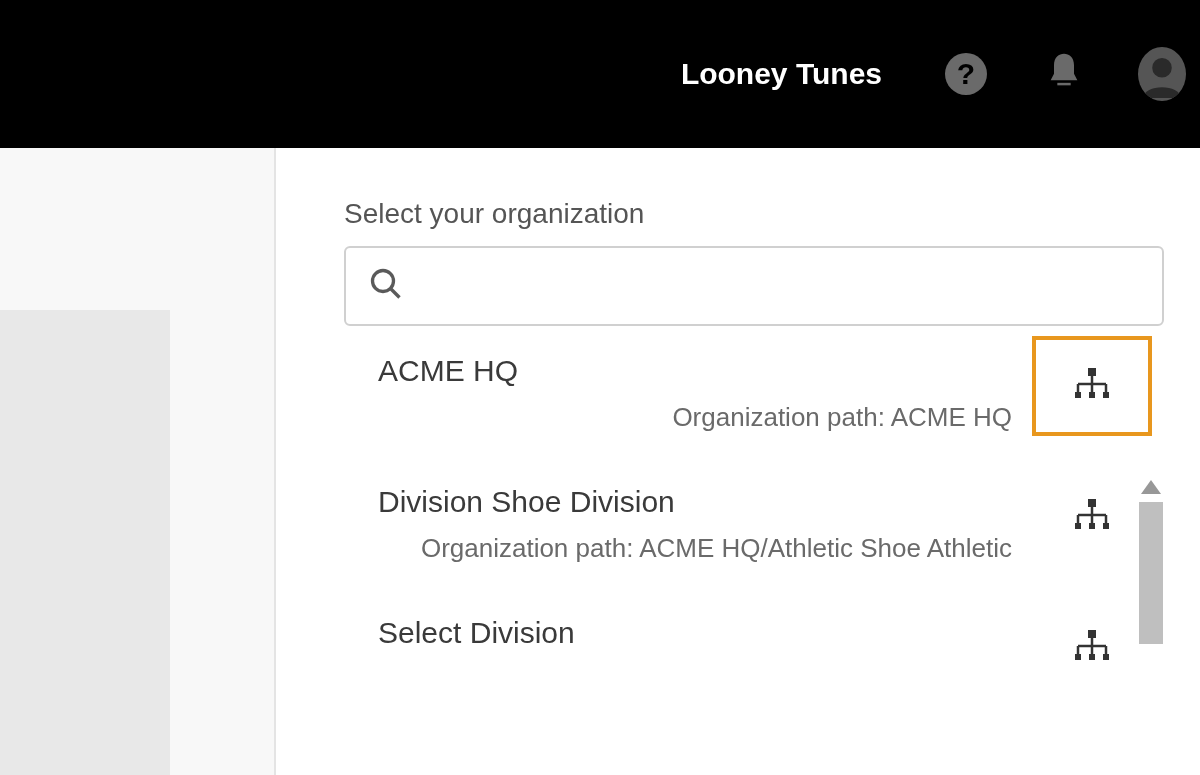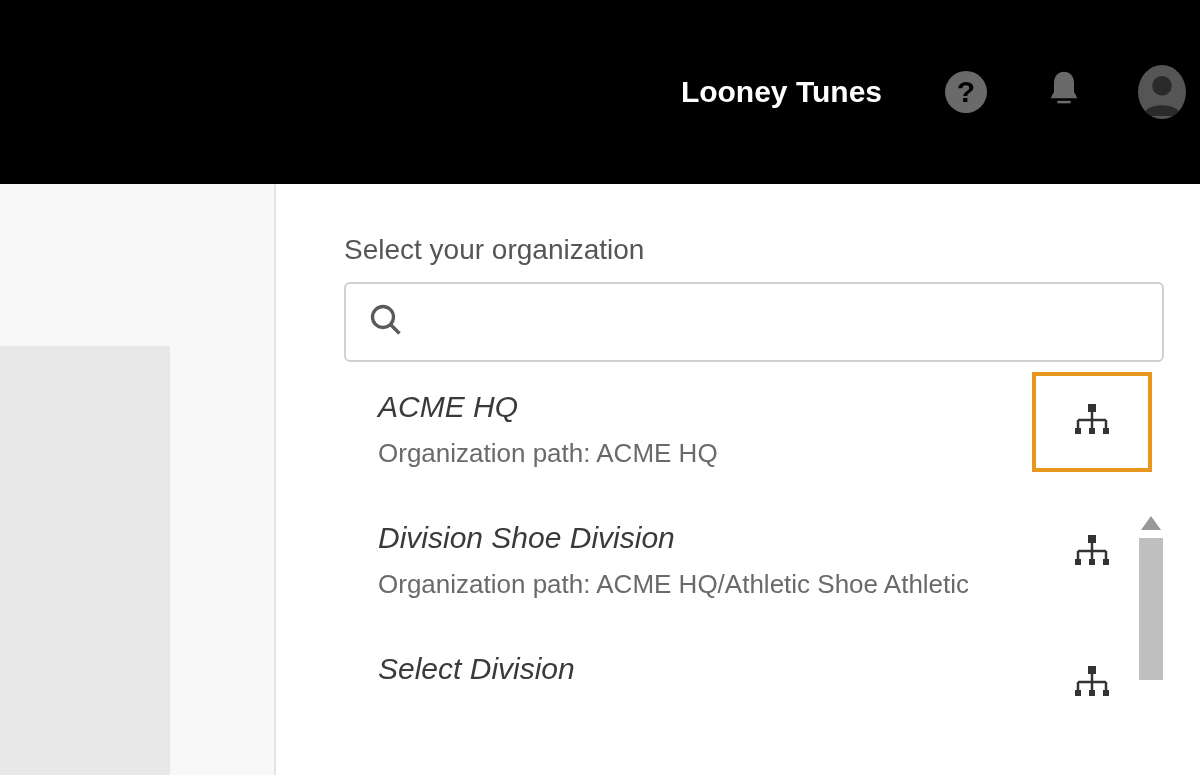--- a/index.html
+++ b/index.html
@@ -5,21 +5,21 @@
     * { margin: 0; padding: 0; box-sizing: border-box; }
     body {
       font-family: -apple-system, BlinkMacSystemFont, "Segoe UI", Arial, sans-serif;
       width: 1200px;
       height: 775px;
       overflow: hidden;
       background: #fff;
     }
     .header {
       background: #000;
-      height: 184px;
+      height: 148px;
       display: flex;
       align-items: center;
       justify-content: flex-end;
       padding-right: 14px;
       gap: 50px;
     }
     .header-org-name {
       color: #fff;
       font-size: 30px;
       font-weight: 600;
@@ -119,27 +119,27 @@
     }
     .org-item-text {
       flex: 1;
       padding-right: 20px;
     }
     .org-name {
       font-size: 30px;
       color: #3a3a3a;
       font-weight: 400;
       margin-bottom: 10px;
-      font-style: italic;
     }
     .org-path {
       font-size: 26px;
       color: #6a6a6a;
       font-weight: 400;
       line-height: 1.5;
+      text-align: right;
     }
     .org-tree-btn {
       width: 120px;
       height: 100px;
       display: flex;
       align-items: center;
       justify-content: center;
       cursor: pointer;
       margin-top: -18px;
     }

